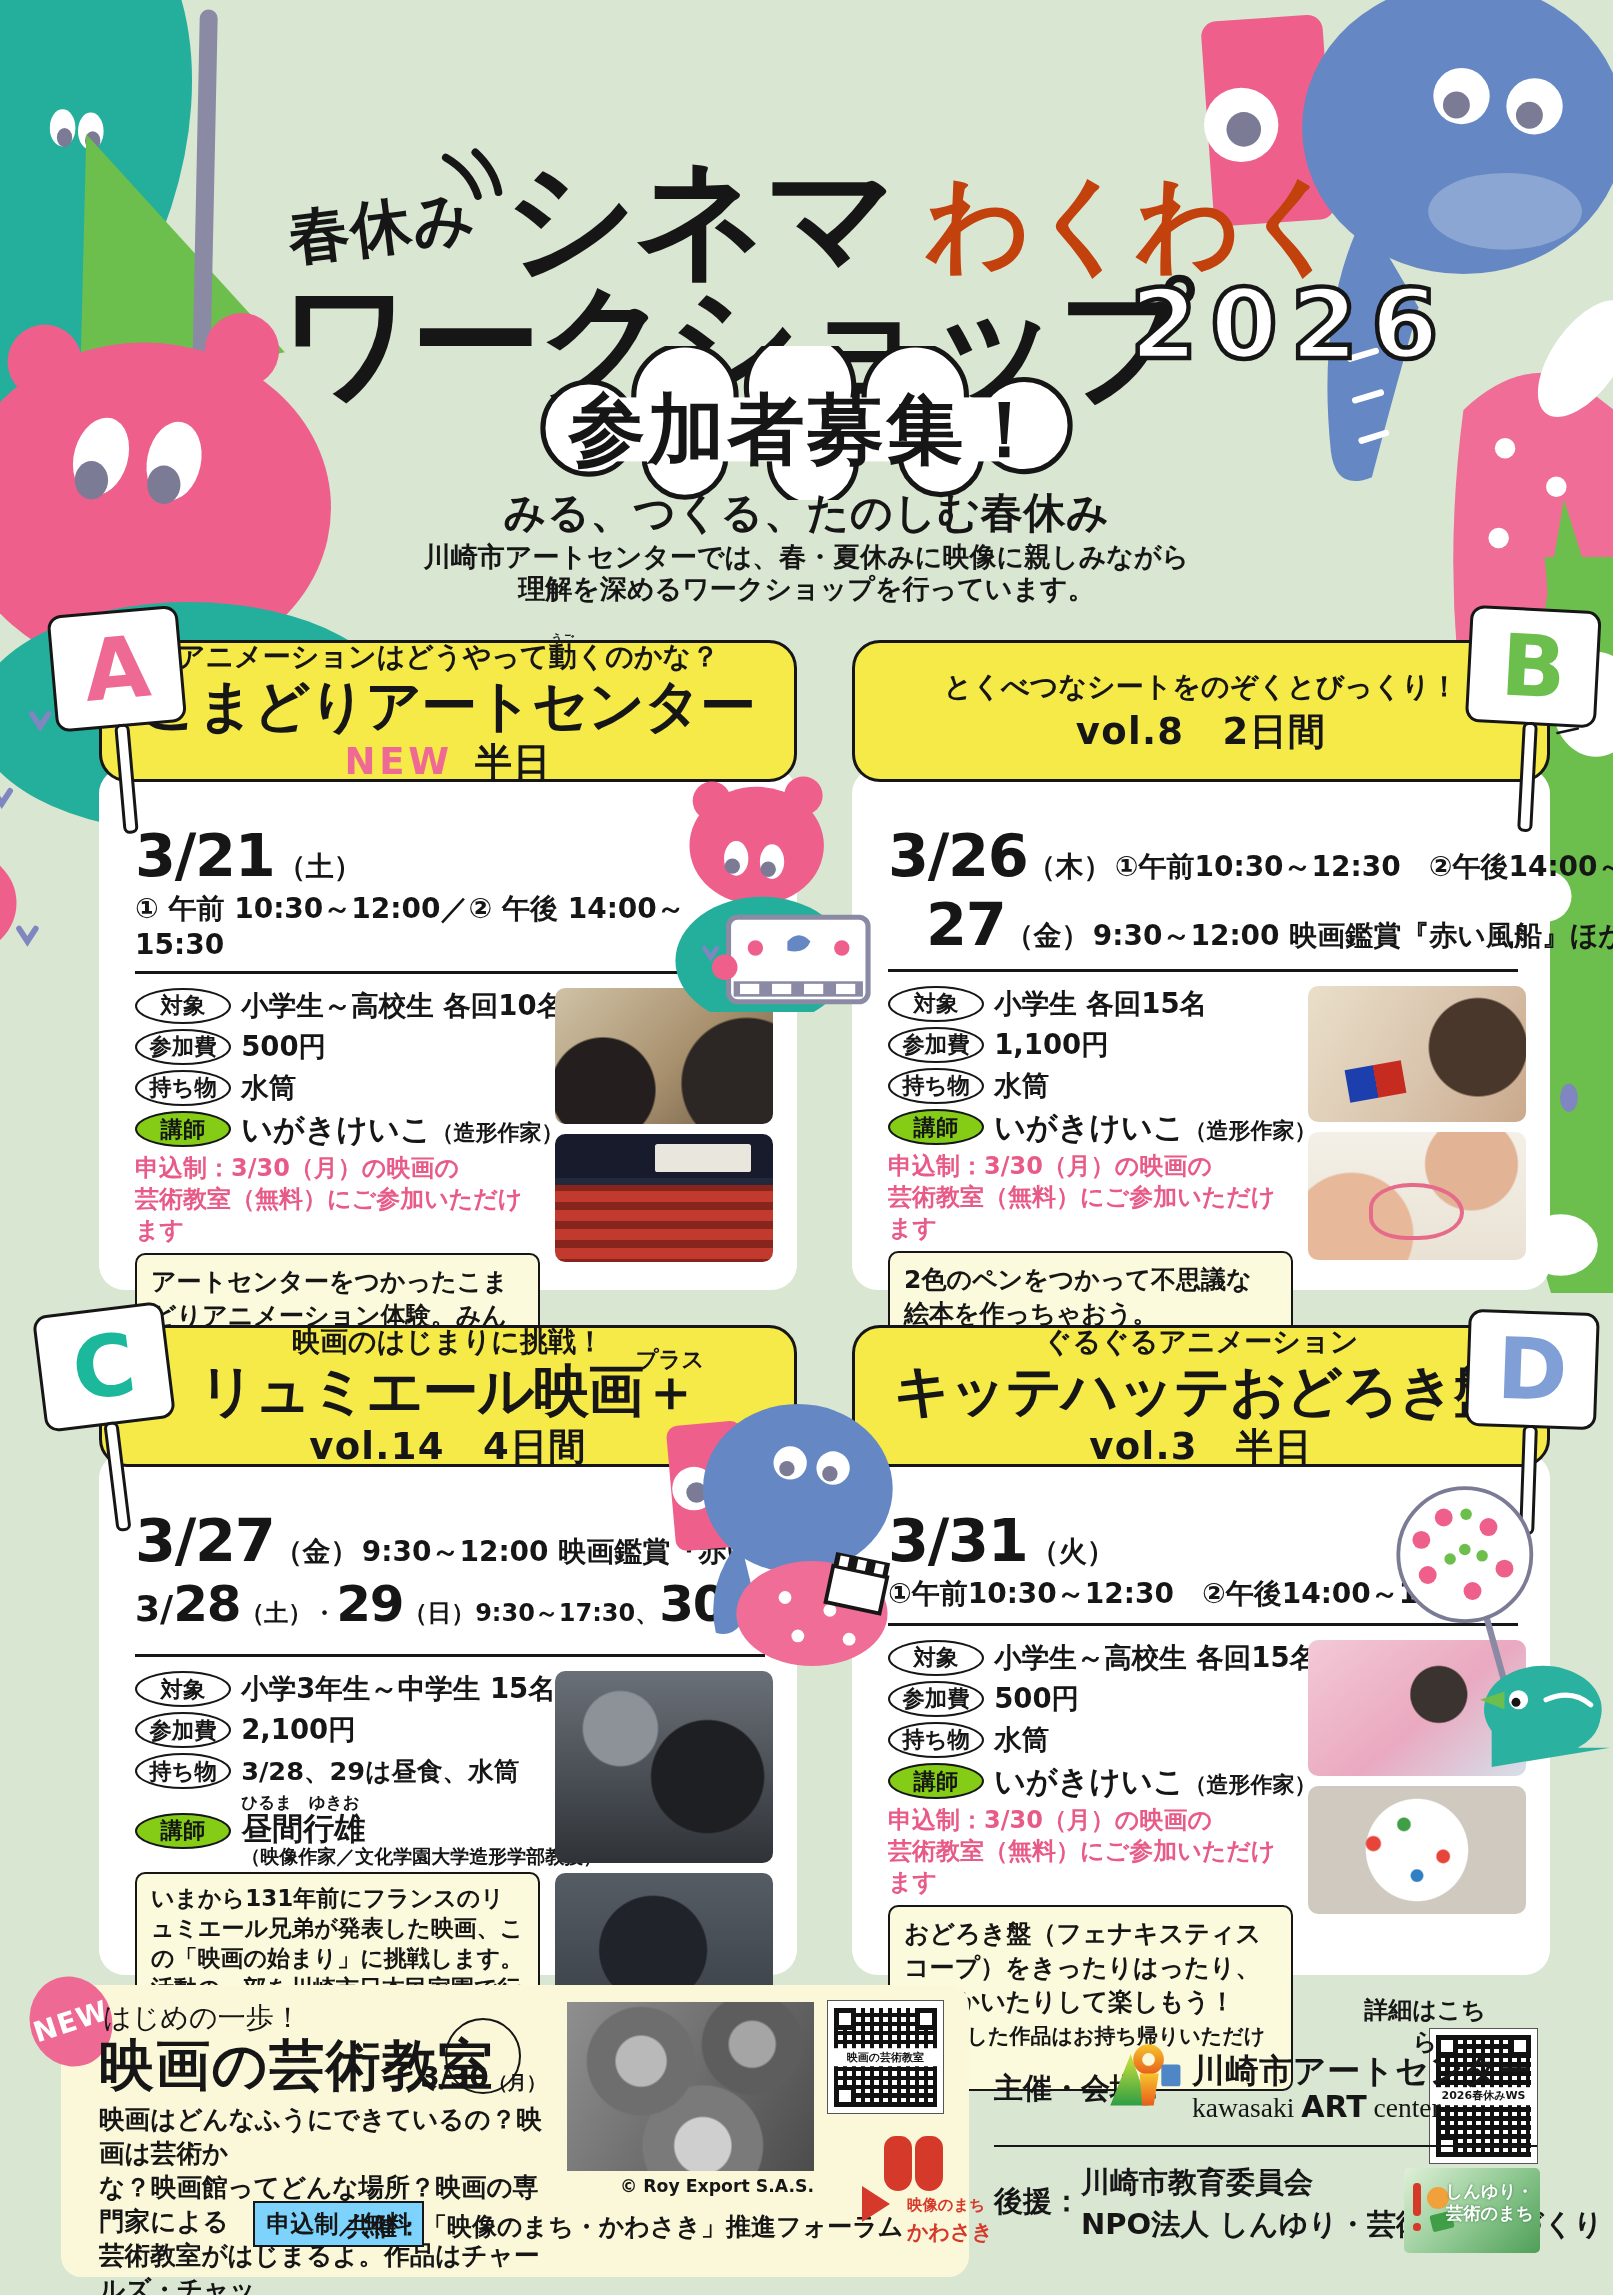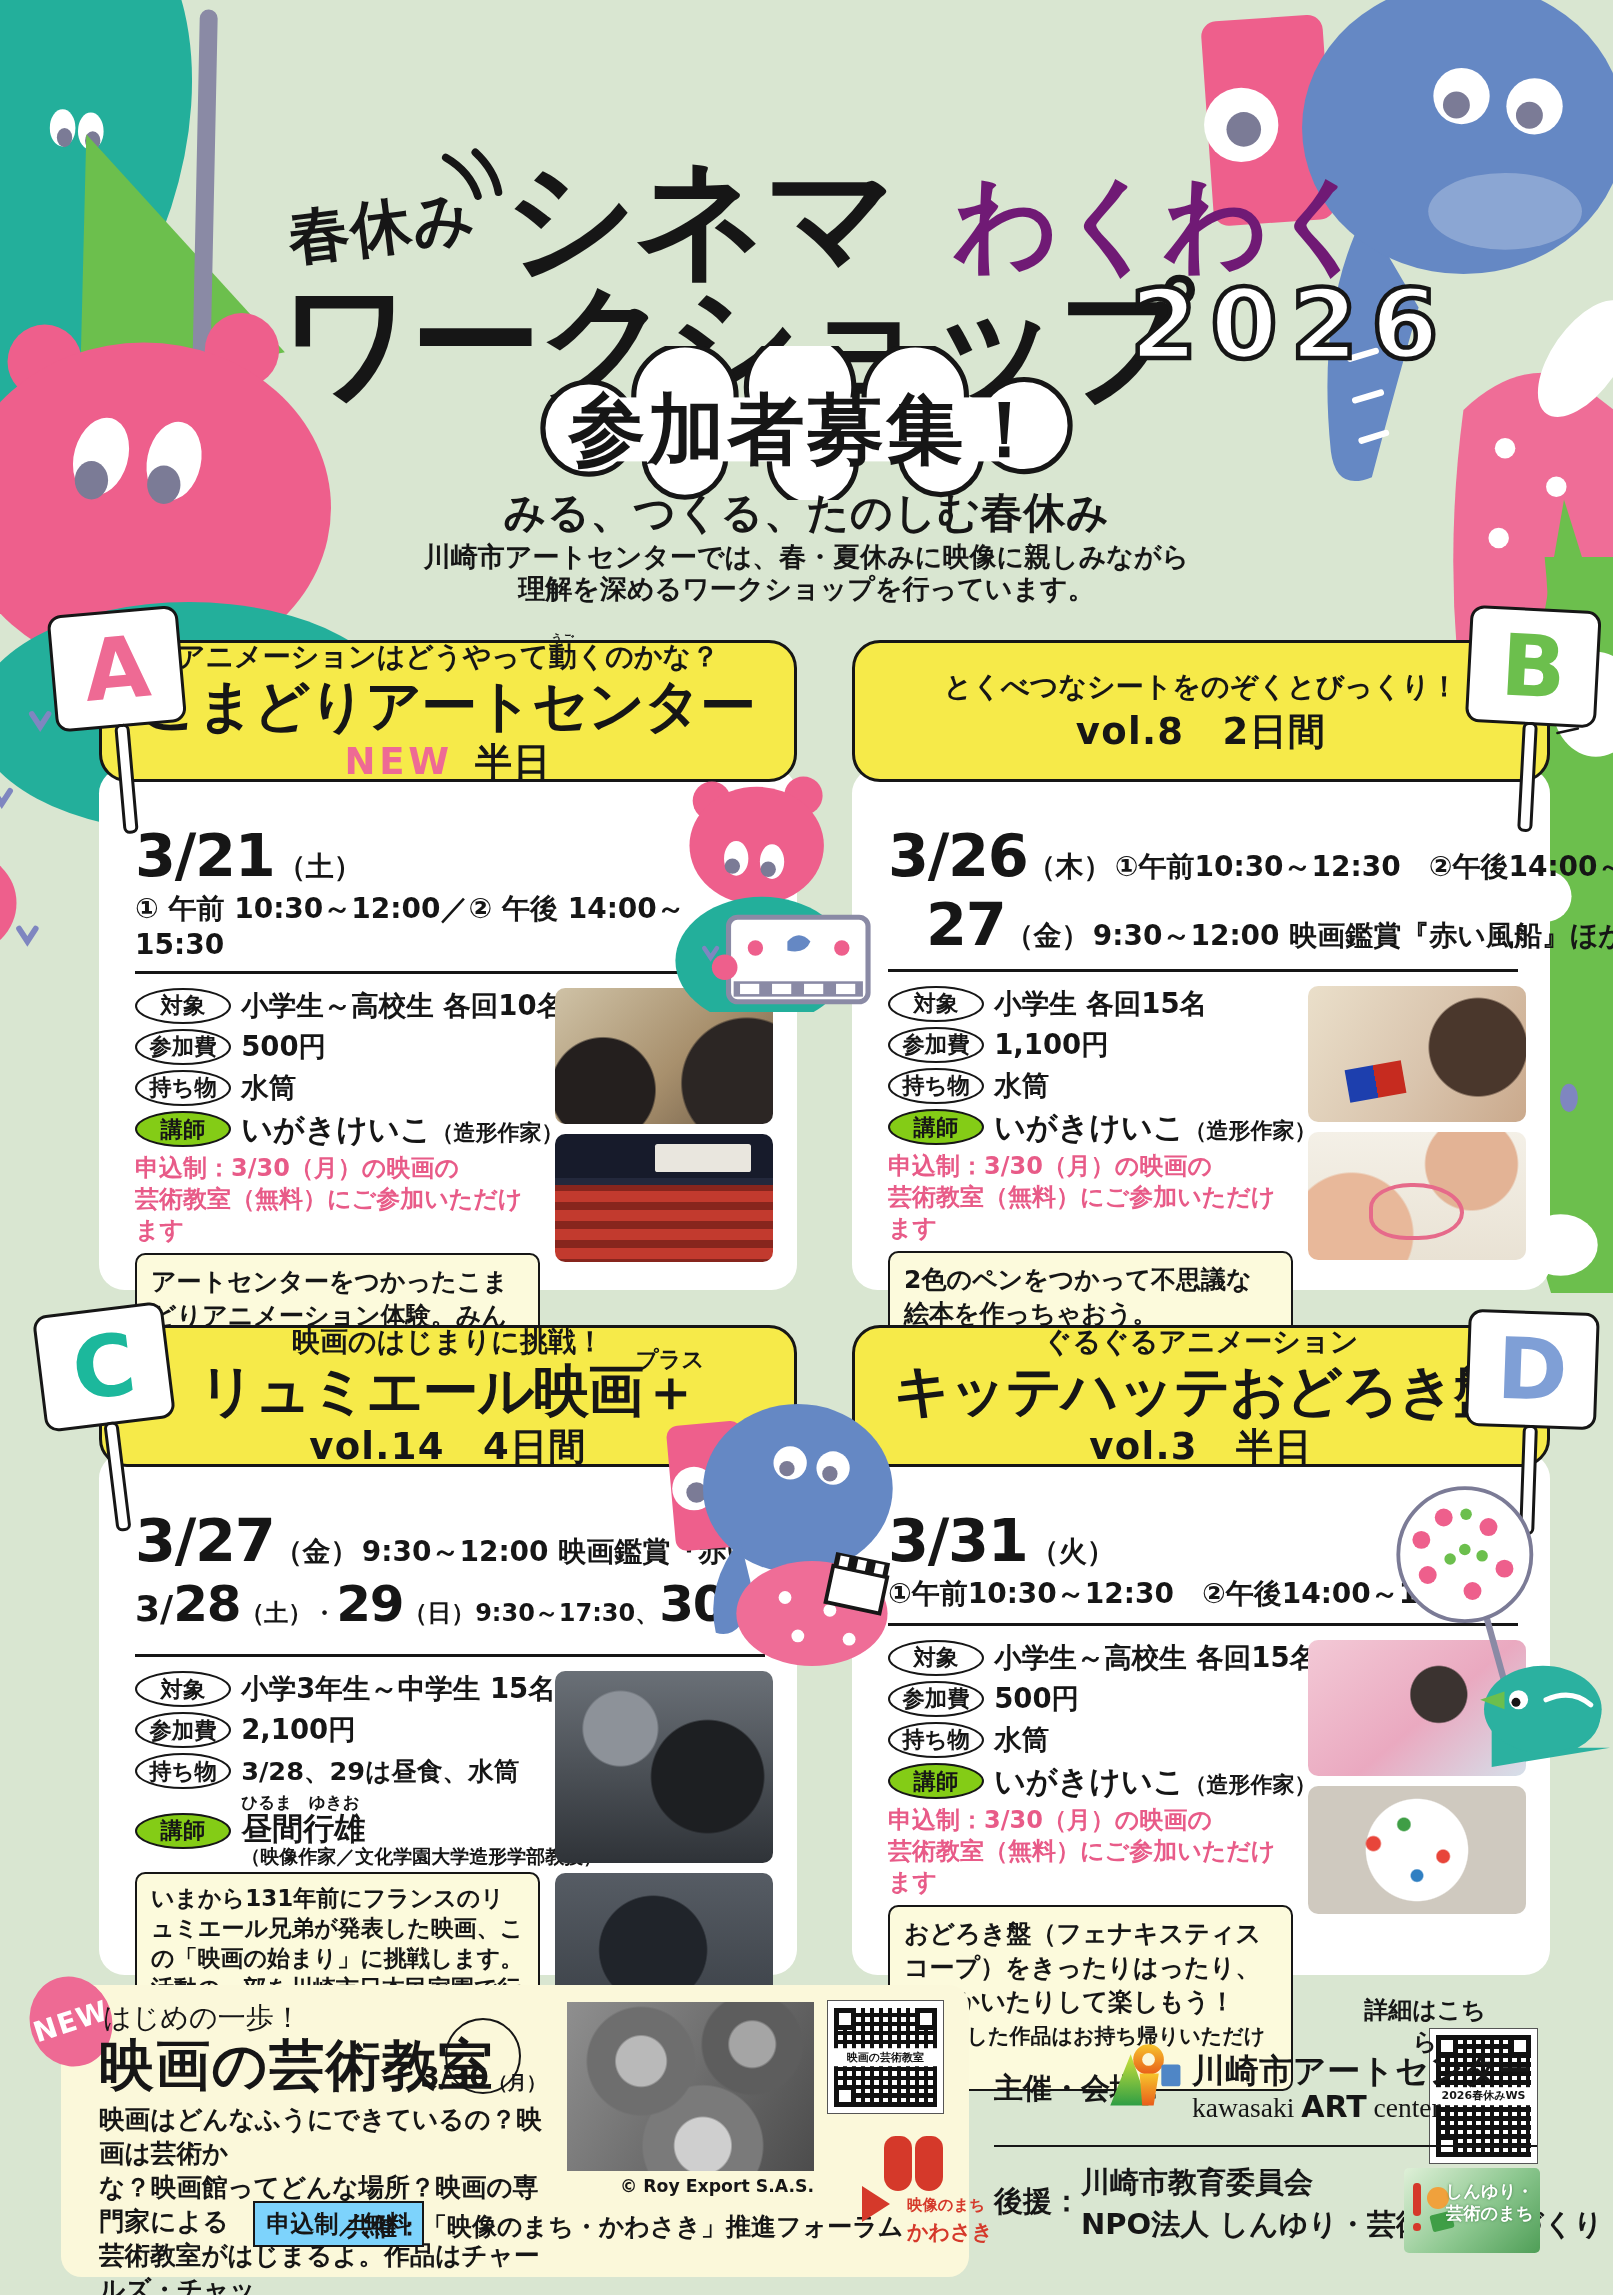--- a/index.html
+++ b/index.html
@@ -6,21 +6,21 @@
   *{box-sizing:border-box;}
   .poster{
     position:relative;width:1614px;height:2295px;overflow:hidden;
     background:#d9e6d1;
     font-family:"DejaVu Sans","Liberation Sans",sans-serif;color:#161616;
   }
   .abs{position:absolute;}
   
   .season{left:288px;top:187px;font-size:61px;font-weight:900;transform:rotate(-7deg);letter-spacing:1.3px;z-index:2;}
   .t-main1{left:458px;top:131px;font-size:131px;font-weight:900;letter-spacing:-3.8px;z-index:2;margin-left:46px;}
-  .t-accent{left:953px;top:155px;font-size:104px;font-weight:900;color:#701a75;letter-spacing:-1.3px;z-index:2;}
+  .t-accent{left:925px;top:155px;font-size:104px;font-weight:900;color:#c2410c;letter-spacing:-1.3px;z-index:2;}
   .t-main2{left:280px;top:255px;font-size:131px;font-weight:900;letter-spacing:-3.8px;z-index:2;}
   .t-year{left:1130px;top:268px;font-size:97px;font-weight:800;letter-spacing:12.8px;color:#fff;
           -webkit-text-stroke:4.5px #161616;z-index:2;}
   
   .cloud-svg{left:493px;top:346px;z-index:2;}
   .recruit-text{left:519px;top:379px;width:576px;text-align:center;font-size:77px;font-weight:900;letter-spacing:2.6px;z-index:3;}
   .tagline{left:307px;top:485px;width:999px;text-align:center;font-size:42px;font-weight:900;letter-spacing:0.6px;z-index:2;}
   .intro{left:307px;top:541px;width:999px;text-align:center;font-size:27px;font-weight:600;line-height:1.18;z-index:2;}
   
   .sign{position:absolute;z-index:6;display:flex;flex-direction:column;align-items:center;}

